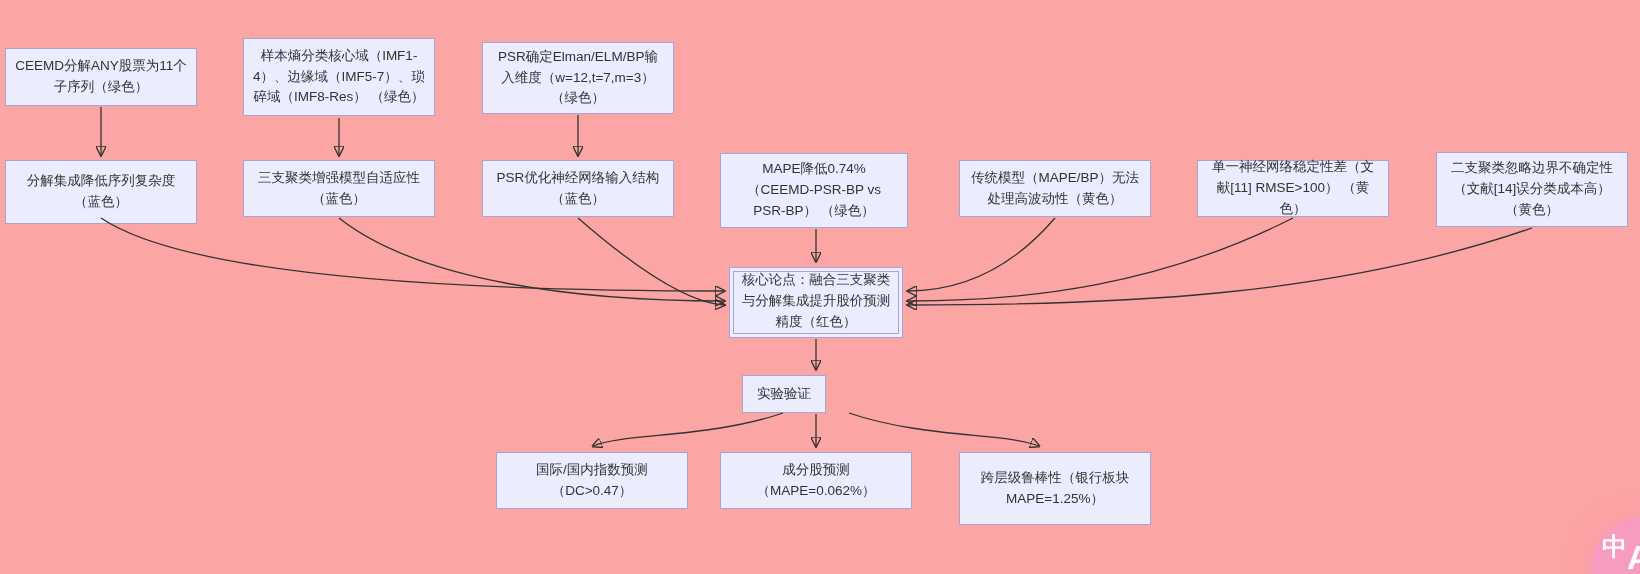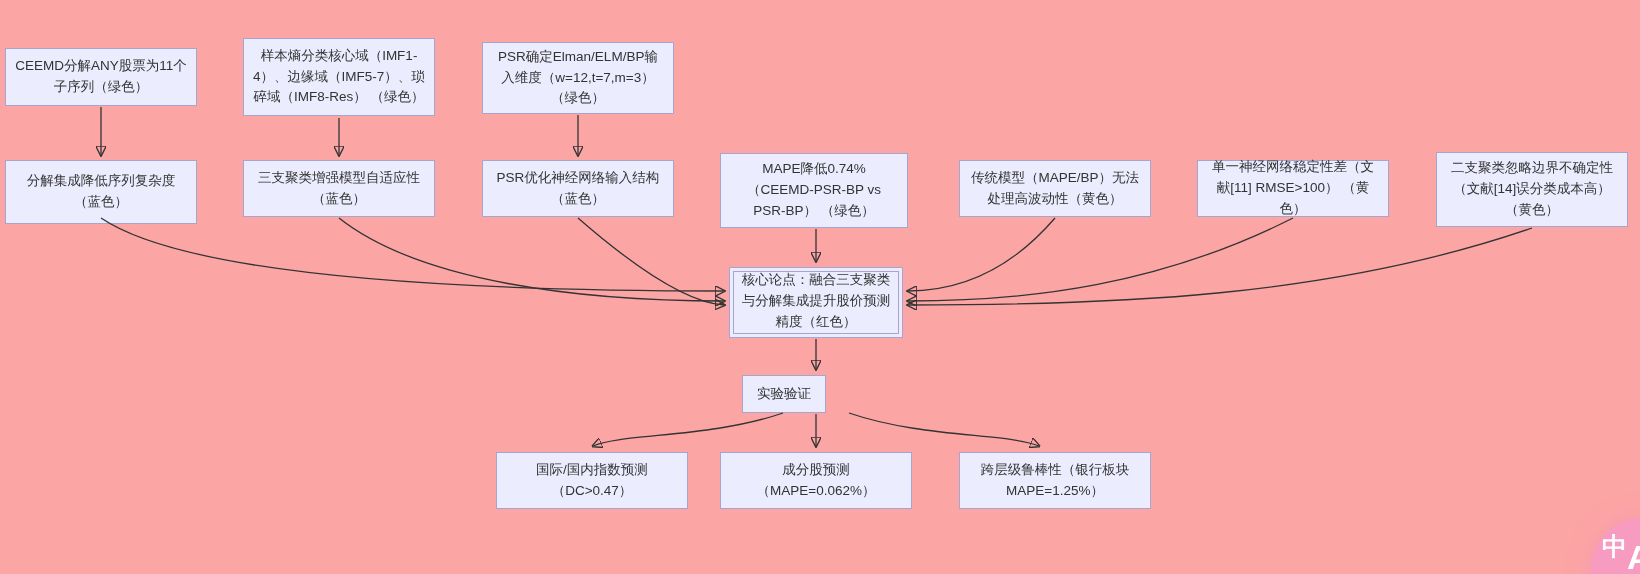--- a/index.html
+++ b/index.html
@@ -61,21 +61,21 @@
   <div class="node" style="left:1436px; top:152px; width:192px; height:75px;">二支聚类忽略边界不确定性（文献[14]误分类成本高）（黄色）</div>
 
   <div class="core-outer" style="left:729px; top:267px; width:174px; height:71px;">
     <div class="core-inner">核心论点：融合三支聚类与分解集成提升股价预测精度（红色）</div>
   </div>
 
   <div class="node" style="left:730px; top:375px; width:84px; height:38px;margin-left:12px;">实验验证</div>
 
   <div class="node" style="left:496px; top:452px; width:192px; height:57px;">国际/国内指数预测（DC&gt;0.47）</div>
   <div class="node" style="left:720px; top:452px; width:192px; height:57px;">成分股预测（MAPE=0.062%）</div>
-  <div class="node" style="left:959px; top:452px; width:192px; height:57px;">跨层级鲁棒性（银行板块MAPE=1.25%）</div>
+  <div class="node" style="left:959px; top:452px; width:192px; height:73px;">跨层级鲁棒性（银行板块MAPE=1.25%）</div>
 
   <svg class="edges" width="1640" height="574">
     <defs>
       <marker id="arrowhead" viewBox="0 0 10 10" refX="8.5" refY="5" markerWidth="8" markerHeight="8" orient="auto">
         <path d="M0,0 L10,5 L0,10 z" fill="#333333" stroke="none"></path>
       </marker>
     </defs>
     <path d="M101,107 L101,155" marker-end="url(#arrowhead)"></path>
     <path d="M339,118 L339,155" marker-end="url(#arrowhead)"></path>
     <path d="M578,115 L578,155" marker-end="url(#arrowhead)"></path>

